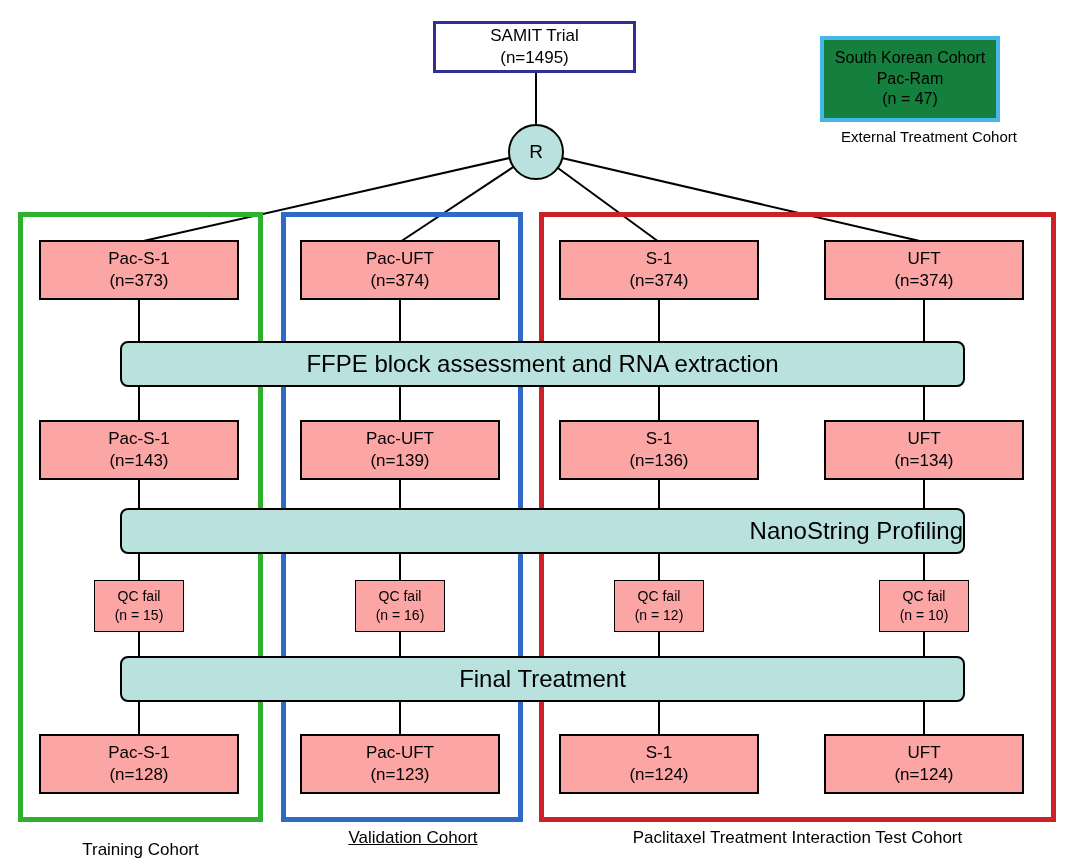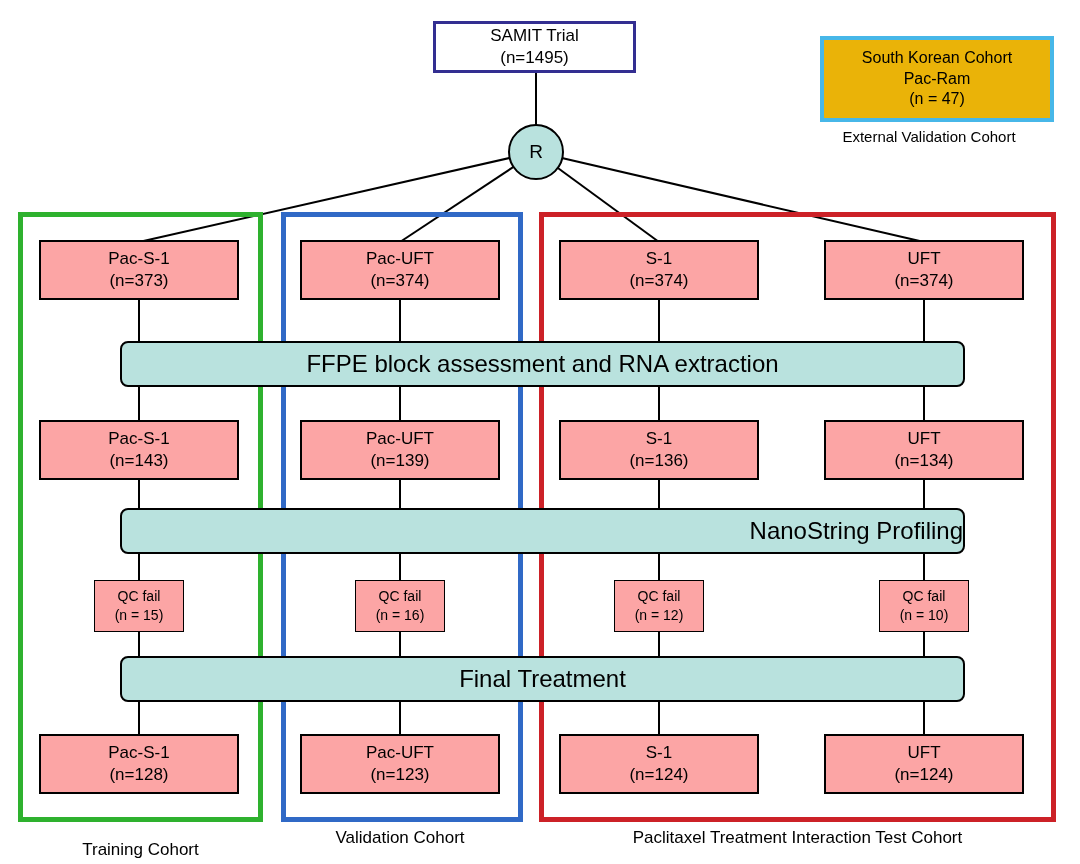--- a/index.html
+++ b/index.html
@@ -23,22 +23,22 @@
           display: flex; flex-direction: column; align-items: center; justify-content: center;
           font-size: 17px; line-height: 1.3; text-align: center; z-index: 4; }
 
   .qc { width: 90px; height: 52px; font-size: 14px; border-width: 1.5px; line-height: 1.35; }
 
   .trial-box { position: absolute; left: 433px; top: 21px; width: 203px; height: 52px;
                border: 3px solid #332e91; background: #fff; display: flex; flex-direction: column;
                align-items: center; justify-content: center; font-size: 17px; line-height: 1.3;
                text-align: center; z-index: 4; }
 
-  .external-box { position: absolute; left: 820px; top: 36px; width: 234px; height: 86px;
-                  border: 4px solid #47b7e8; background: #eab308; display: flex; flex-direction: column;
+  .external-box { position: absolute; left: 820px; top: 36px; width: 180px; height: 86px;
+                  border: 4px solid #47b7e8; background: #15803d; display: flex; flex-direction: column;
                   align-items: center; justify-content: center; font-size: 16px; line-height: 1.3;
                   text-align: center; z-index: 4; }
   .external-caption { position: absolute; left: 806px; top: 128px; width: 246px; text-align: center;
                       font-size: 15px; z-index: 4; }
 
   .r-circle { position: absolute; left: 508px; top: 124px; width: 56px; height: 56px;
               border-radius: 50%; background: #b9e2de; border: 2px solid #000;
               display: flex; align-items: center; justify-content: center; font-size: 19px; z-index: 4; }
 
   .caption { position: absolute; top: 828px; font-size: 17px; text-align: center; z-index: 4; }
@@ -69,21 +69,21 @@
   <div class="trial-box">
     <span>SAMIT Trial</span>
     <span>(n=1495)</span>
   </div>
 
   <div class="external-box">
     <span>South Korean Cohort</span>
     <span>Pac-Ram</span>
     <span>(n = 47)</span>
   </div>
-  <div class="external-caption">External Validation Cohort</div>
+  <div class="external-caption">External Treatment Cohort</div>
 
   <div class="r-circle">
     <span>R</span>
   </div>
 
   <div class="bar" style="top:341px;">
     <span>FFPE block assessment and RNA extraction</span>
   </div>
   <div class="bar" style="top:508px;justify-content:flex-end;">
     <span>NanoString Profiling</span>
@@ -154,16 +154,16 @@
   <div class="node" style="left:559px; top:734px;">
     <span>S-1</span>
     <span>(n=124)</span>
   </div>
   <div class="node" style="left:824px; top:734px;">
     <span>UFT</span>
     <span>(n=124)</span>
   </div>
 
   <div class="caption" style="left:18px;  width:245px;margin-top:12px;">Training Cohort</div>
-  <div class="caption" style="left:279px; width:242px;">Validation Cohort</div>
+  <div class="caption" style="left:292px; width:242px;text-decoration:underline;">Validation Cohort</div>
   <div class="caption" style="left:539px; width:517px;">Paclitaxel Treatment Interaction Test Cohort</div>
 
 </div>
 
 </body></html>

